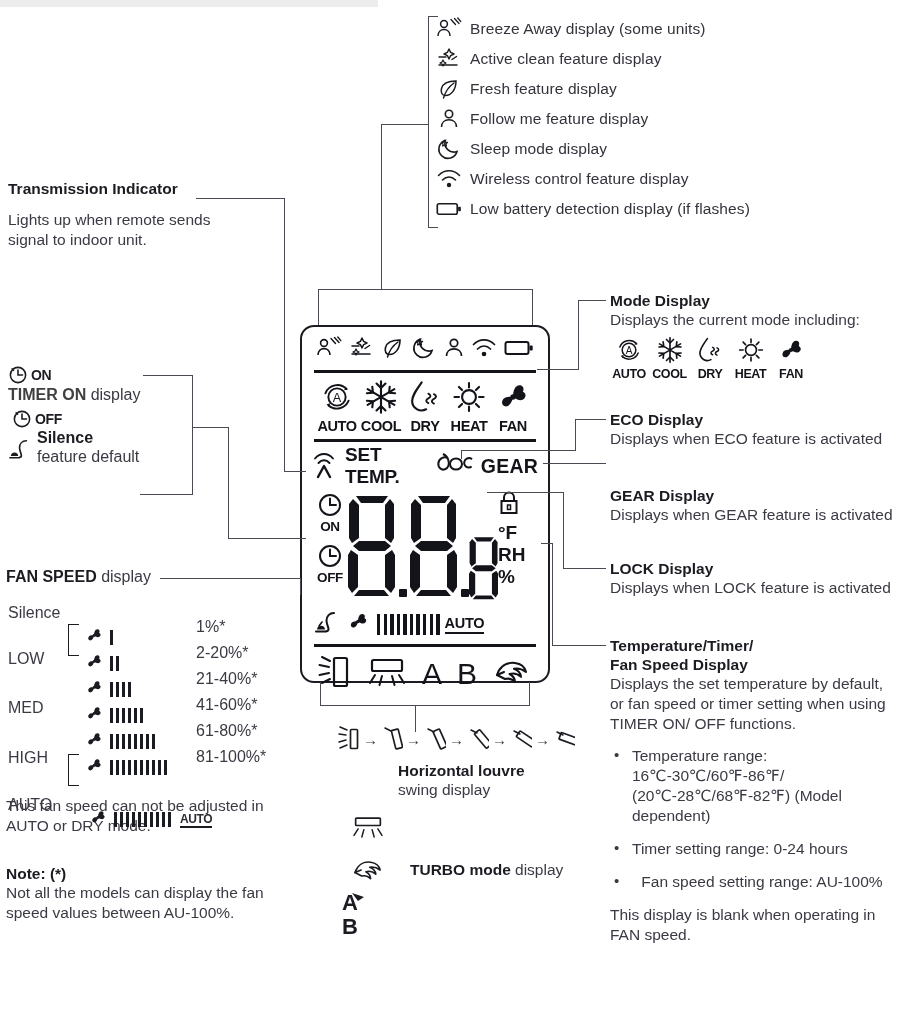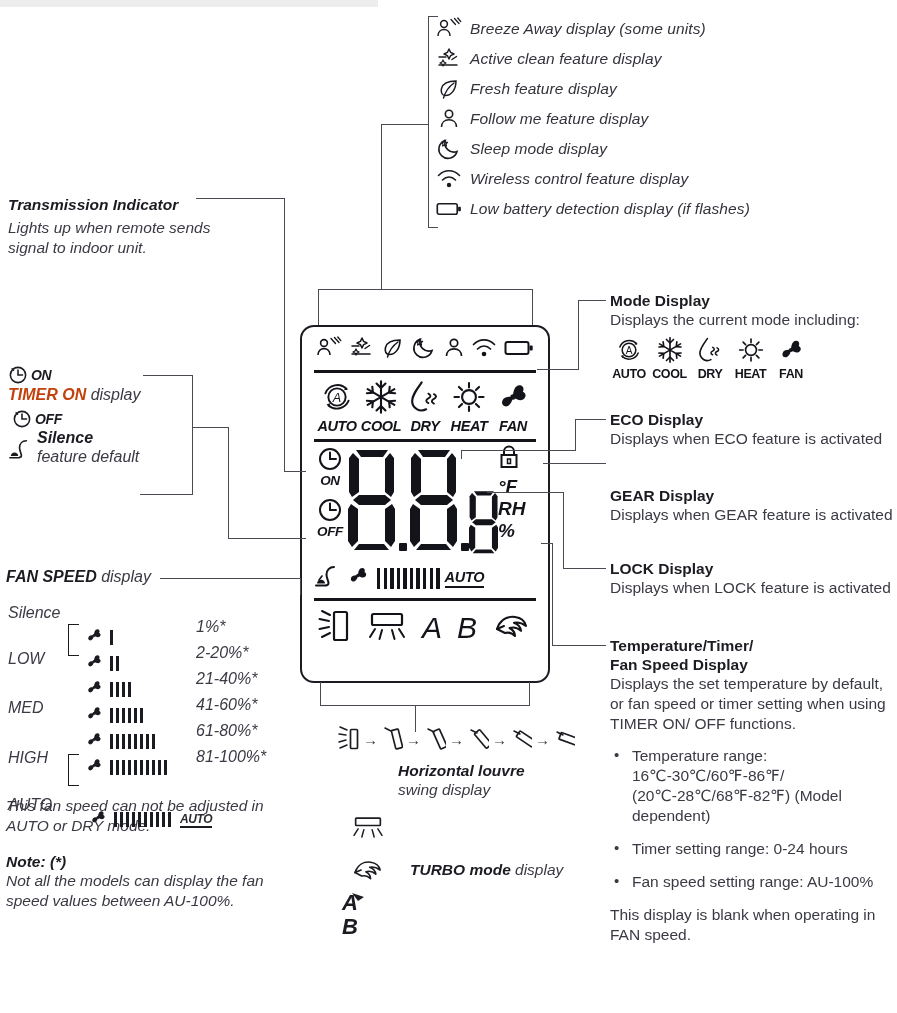--- a/index.html
+++ b/index.html
@@ -2,21 +2,21 @@
 <html><head>
 <meta charset="utf-8">
 <style>
   html,body{margin:0;padding:0;background:#fff;}
   body{
     width:897px;height:1013px;position:relative;overflow:hidden;
     font-family:"Liberation Sans","DejaVu Sans",sans-serif;
     color:#2b2b33;
     -webkit-font-smoothing:antialiased;
   }
-  .abs{position:absolute;font-style:italic;}
+  .abs{position:absolute;}
   .b{font-weight:bold;color:#1b1b22;}
   .topstrip{position:absolute;left:0;top:0;width:378px;height:7px;background:#ededed;}
 
   
   .ln{position:absolute;background:#4a4a52;}
   .lnh{height:1px;}
   .lnv{width:1px;}
 
   
   #top-legend{left:428px;top:14px;width:340px;}
@@ -52,26 +52,26 @@
   .bar{width:3.4px;height:21px;background:#13131a;}
   .auto-tag{font-size:14.5px;font-weight:bold;letter-spacing:-.3px;border-bottom:2.5px solid #13131a;padding-bottom:1px;color:#13131a;}
 
   .bottom-row{display:flex;align-items:center;justify-content:space-between;padding:6px 16px 0 16px;}
   .ab{font-size:30px;color:#13131a;font-family:"Liberation Sans",sans-serif;line-height:1;}
 
   
   .h-title{font-size:15.5px;font-weight:bold;color:#1b1b22;}
   .p-txt{font-size:15.5px;color:#3a3a44;line-height:20px;}
 
-  #transmission{left:8px;top:196px;width:230px;}
+  #transmission{left:8px;top:180px;width:230px;}
   #timerblock{left:8px;top:365px;width:215px;}
   .tb-line{display:flex;align-items:center;gap:3px;}
   .tb-small{font-size:14px;font-weight:bold;color:#1b1b22;letter-spacing:-.3px;}
   .tb-main{font-size:16px;color:#3a3a44;}
-  .tb-main b{color:#c2410c;}
+  .tb-main b{color:#404040;}
 
   #fanspeed{left:6px;top:568px;width:295px;}
   .fs-table{position:relative;margin-top:18px;height:210px;}
   .fs-name{position:absolute;font-size:16px;color:#3a3a44;left:2px;}
   .fs-ico{position:absolute;left:78px;display:flex;align-items:center;gap:4px;}
   .fs-bars{display:flex;gap:3px;margin-left:2px;}
   .fs-bar{width:3px;height:15px;background:#1b1b22;}
   .fs-pct{position:absolute;left:190px;font-size:16px;color:#3a3a44;}
   .brace{position:absolute;border:1.4px solid #1b1b22;border-right:none;width:10px;}
 
@@ -277,20 +277,38 @@
             <path d="M17 16c-4.6-.7-8.5 0-9.6 3.6-.8 2.6.7 4.8 3.3 4.8 3 0 5.5-3.7 6.3-8.4z" fill="#13131a"></path>
             <path d="M17 16c3.8 2.8 7.6 4.1 10.1 1.4 1.8-2 1.4-4.7-.9-5.8-2.8-1.4-6.5.9-9.2 4.4z" fill="#13131a"></path>
             <circle cx="17" cy="16" r="2.4" fill="#13131a"></circle>
           </svg></div>
         <div class="mlabel">FAN</div>
       </div>
     </div>
 
   <div class="lcd-hr" style="margin-top:5px;"></div>
 
+  <div class="settemp-row">
+    <span style="margin-right:2px;">
+      <svg width="24" height="30" viewBox="0 0 24 30">
+          <path d="M3 9.5C5.5 6.5 8.6 5 12 5s6.5 1.5 9 4.5" fill="none" stroke="#13131a" stroke-width="1.9" stroke-linecap="round"></path>
+          <path d="M6.5 14c1.6-1.8 3.4-2.7 5.5-2.7s3.9.9 5.5 2.7" fill="none" stroke="#13131a" stroke-width="1.9" stroke-linecap="round"></path>
+          <path d="M6 28l6-11 6 11" fill="none" stroke="#13131a" stroke-width="2.4" stroke-linecap="round" stroke-linejoin="round"></path>
+        </svg>
+    </span>
+    <span class="settemp-txt">SET TEMP.</span>
+    <span style="margin-left:2px;">
+      <svg width="42" height="22" viewBox="0 0 42 22">
+          <path d="M16 5c-4.5-1.8-9 .3-9.6 5C5.8 14.5 9.4 17.6 13 16.3c3.4-1.2 4.6-5.3 3.3-9.3C15.4 4.2 13.5 2 11 1" fill="none" stroke="#13131a" stroke-width="2"></path>
+          <ellipse cx="24" cy="11" rx="6" ry="5.6" fill="none" stroke="#13131a" stroke-width="2"></ellipse>
+          <path d="M40 6.2c-1.4-1.2-3.4-1.5-5.2-.6-2.6 1.3-3.4 4.5-1.8 6.9 1.5 2.3 4.6 2.8 6.6 1.1" fill="none" stroke="#13131a" stroke-width="2"></path>
+        </svg>
+    </span>
+    <span class="gear-txt">GEAR</span>
+  </div>
 
   <div class="digits-wrap">
     <div class="timercol">
       <div class="timer-item">
         <svg width="26" height="26" viewBox="0 0 26 26">
             <circle cx="13" cy="13" r="10" fill="none" stroke="#13131a" stroke-width="2"></circle>
             <path d="M13 6.5V13h6" fill="none" stroke="#13131a" stroke-width="2" stroke-linecap="round"></path>
           </svg>
         <div class="timer-lab">ON</div>
       </div>
@@ -416,21 +434,21 @@
   </div>
 </div>
 
 <div class="ln lnv" style="left:320px;top:682px;width:1.4px;height:24px;"></div>
 <div class="ln lnv" style="left:529px;top:682px;width:1.4px;height:24px;"></div>
 <div class="ln lnh" style="left:320px;top:705px;width:210px;height:1.4px;"></div>
 <div class="ln lnv" style="left:415px;top:705px;width:1.4px;height:27px;"></div>
 
 <div class="abs" id="transmission">
   <div class="h-title">Transmission Indicator</div>
-  <div class="p-txt" style="margin-top:4px;">Lights up when remote sends signal to indoor unit.</div>
+  <div class="p-txt" style="margin-top:12px;">Lights up when remote sends signal to indoor unit.</div>
 </div>
 <div class="ln lnh" style="left:196px;top:198px;width:89px;height:1.4px;"></div>
 <div class="ln lnv" style="left:284px;top:198px;width:1.4px;height:274px;"></div>
 <div class="ln lnh" style="left:284px;top:471px;width:22px;height:1.4px;"></div>
 
 <div class="abs" id="timerblock">
   <div class="tb-line">
     <svg width="20" height="20" viewBox="0 0 22 22">
         <circle cx="11" cy="11" r="8.4" fill="none" stroke="#1b1b22" stroke-width="1.7"></circle>
         <path d="M11 5.5V11h5" fill="none" stroke="#1b1b22" stroke-width="1.7" stroke-linecap="round"></path>
@@ -596,21 +614,21 @@
           <span class="fs-bar"></span>
           <span class="fs-bar"></span>
           <span class="fs-bar"></span>
         </span>
         <span style="font-size: 12px; font-weight: bold; border-bottom: 2px solid rgb(27, 27, 34); margin-left: 5px; letter-spacing: -0.4px;">AUTO</span>
       </div>
       <div class="brace" style="top: 20px; height: 30px; left: 62px;"></div>
       <div class="brace" style="top: 150px; height: 30px; left: 62px;"></div>
     </div>
   <div class="p-txt" style="margin-top:-18px;">This fan speed can not be adjusted in AUTO or DRY mode.</div>
-  <div class="h-title" style="margin-top:17px;">Note: (*)</div>
+  <div class="h-title" style="margin-top:29px;">Note: (*)</div>
   <div class="p-txt">Not all the models can display the fan speed values between AU-100%.</div>
 </div>
 <div class="ln lnh" style="left:160px;top:578px;width:141px;height:1.4px;"></div>
 <div class="ln lnv" style="left:300px;top:578px;width:1.4px;height:17px;"></div>
 
 <div class="r-block" style="left:610px;top:291px;">
   <div class="r-title">Mode Display</div>
   <div class="r-body">Displays the current mode including:</div>
   <div class="mode-row" id="right-mode-row" style="padding:6px 0 0 0;width:200px;">
       <div class="mode-cell" style="width: 38px;">
@@ -698,21 +716,21 @@
       <div class="bullet">
         <span class="bdot">•</span>
         <span class="r-body" style="flex: 1 1 0%;">Temperature range: 16℃-30℃/60℉-86℉/ (20℃-28℃/68℉-82℉) (Model dependent)</span>
       </div>
       <div class="bullet">
         <span class="bdot">•</span>
         <span class="r-body" style="flex: 1 1 0%;">Timer setting range: 0-24 hours</span>
       </div>
       <div class="bullet">
         <span class="bdot">•</span>
-        <span class="r-body" style="flex: 1 1 0%;">Fan speed setting range: AU-100%</span>
+        <span class="r-body" style="flex: 1 1 0%; text-align: center;">Fan speed setting range: AU-100%</span>
       </div>
     </div>
   <div class="r-body" style="margin-top:7px;">This display is blank when operating in FAN speed.</div>
 </div>
 <div class="ln lnh" style="left:552px;top:645px;width:54px;height:1.4px;"></div>
 <div class="ln lnv" style="left:552px;top:543px;width:1.4px;height:103px;"></div>
 <div class="ln lnh" style="left:541px;top:543px;width:12px;height:1.4px;"></div>
 
 <div class="abs" id="louvre">
   <div class="lv-seq" id="louvre-seq">

